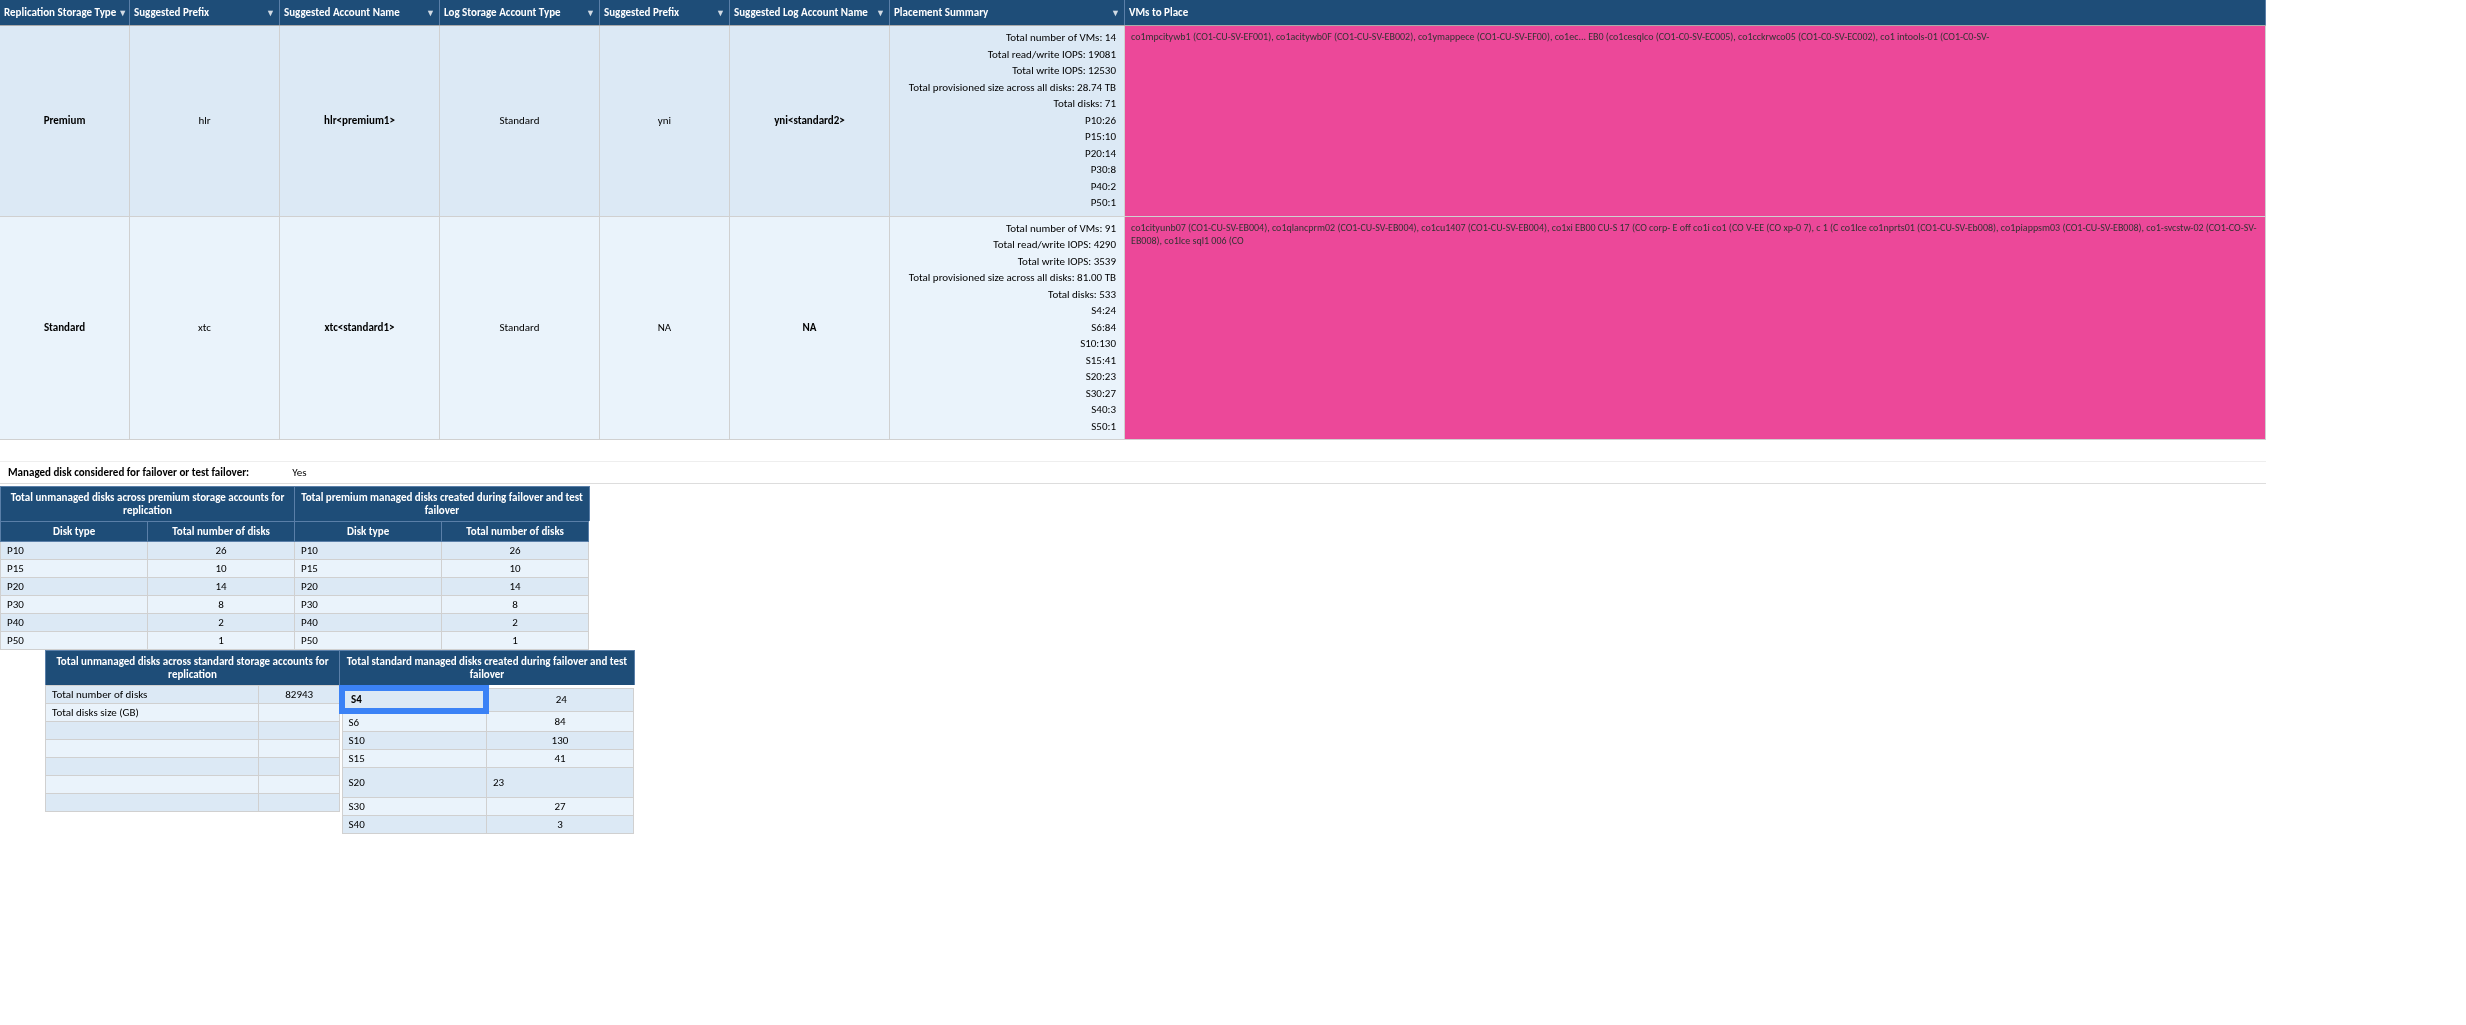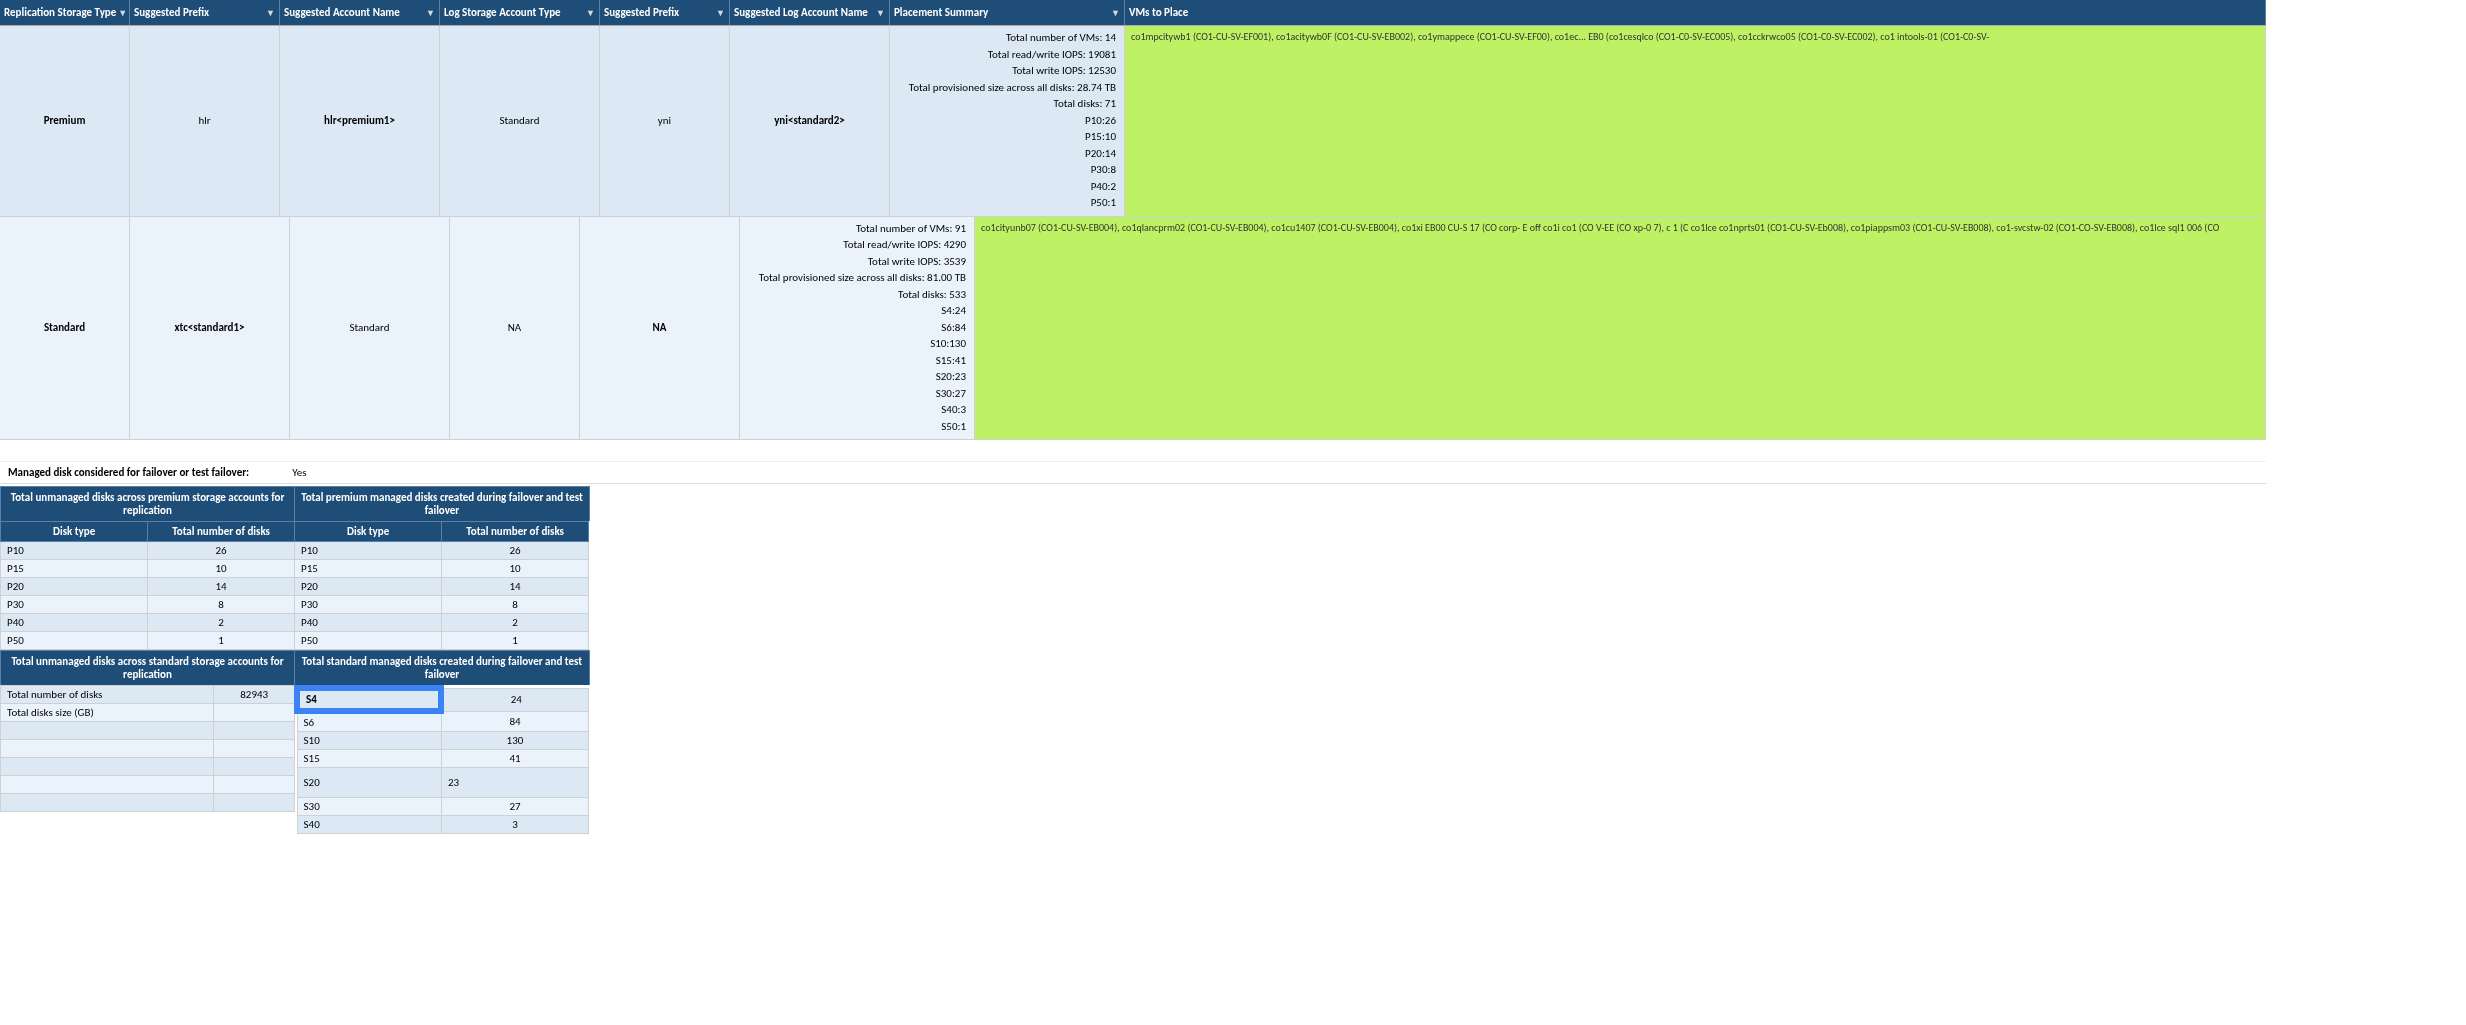--- a/index.html
+++ b/index.html
@@ -78,21 +78,21 @@
     .vms-cell {
       display: flex;
       align-items: flex-start;
       padding: 4px 6px;
       font-size: 10px;
       line-height: 1.4;
       overflow: hidden;
       text-overflow: ellipsis;
       white-space: nowrap;
       border-right: 1px solid #d0d0d0;
-      background: #bef264;
+      background: #ec4899;
       color: #333;
     }
     .managed-disk-row {
       display: flex;
       align-items: center;
       height: 22px;
       background: #fff;
       padding: 0 8px;
       font-size: 11px;
       border-bottom: 1px solid #ddd;
@@ -195,20 +195,21 @@
       <span>P50:1</span>
     </div>
     <div class="vms-cell" style="flex:1; white-space:normal; overflow:hidden; font-size:10px;">
       co1mpcitywb1 (CO1-CU-SV-EF001), co1acitywb0F (CO1-CU-SV-EB002), co1ymappece (CO1-CU-SV-EF00), co1ec... EB0
       (co1cesqlco (CO1-C0-SV-EC005), co1cckrwco05 (CO1-C0-SV-EC002), co1 intools-01 (CO1-C0-SV-
     </div>
   </div>
 
   <div class="data-row row-standard" style="min-height: 185px;">
     <div class="data-cell col-replication bold">Standard</div>
+    <div class="data-cell col-suggested-prefix">xtc</div>
     <div class="data-cell col-account-name bold">xtc&lt;standard1&gt;</div>
     <div class="data-cell col-log-storage">Standard</div>
     <div class="data-cell col-suggested-prefix2">NA</div>
     <div class="data-cell col-log-account-name bold">NA</div>
     <div class="placement-cell col-placement">
       <span>Total number of VMs: 91</span>
       <span>Total read/write IOPS: 4290</span>
       <span>Total write IOPS: 3539</span>
       <span>Total provisioned size across all disks: 81.00 TB</span>
       <span>Total disks: 533</span>
@@ -312,21 +313,21 @@
             </tr>
             <tr>
               <td style="background:#eaf3fb; border:1px solid #d0d0d0; padding:2px 6px; font-size:11px;">P50</td>
               <td style="background:#eaf3fb; border:1px solid #d0d0d0; padding:2px 6px; font-size:11px; text-align:center;">1</td>
             </tr>
           </tbody>
         </table>
       </div>
     </div>
 
-    <div style="display:flex; margin-top:0;">
+    <div style="display:flex; margin-top:0;margin-left:45px;">
 
       <div class="sub-table" style="width:295px;">
         <div style="background:#1e4d78; color:#fff; font-weight:bold; font-size:11px; padding:4px 6px; text-align:center; border:1px solid #5a7fa8; border-bottom:0;">
           <span>Total unmanaged disks across standard storage accounts for replication</span>
         </div>
         <table style="width:295px; border-collapse:collapse;">
           <tbody>
             <tr>
               <td style="background:#dce9f5; border:1px solid #d0d0d0; padding:2px 6px; font-size:11px;">Total number of disks</td>
               <td style="background:#dce9f5; border:1px solid #d0d0d0; padding:2px 6px; font-size:11px; text-align:center;">82943</td>

